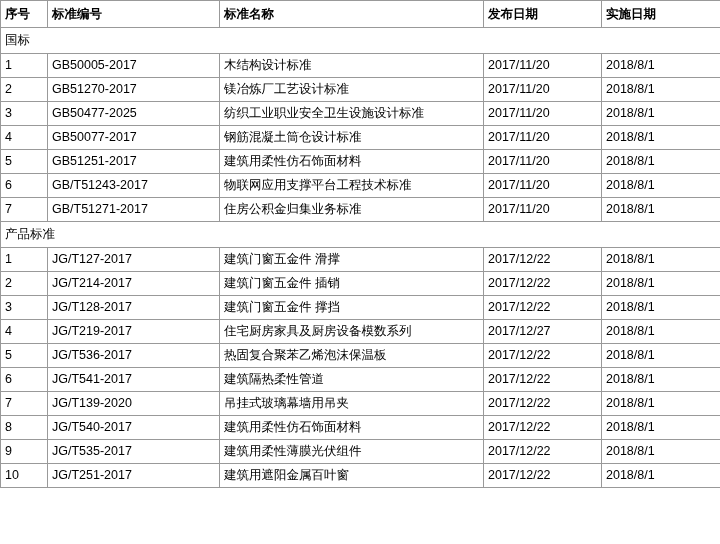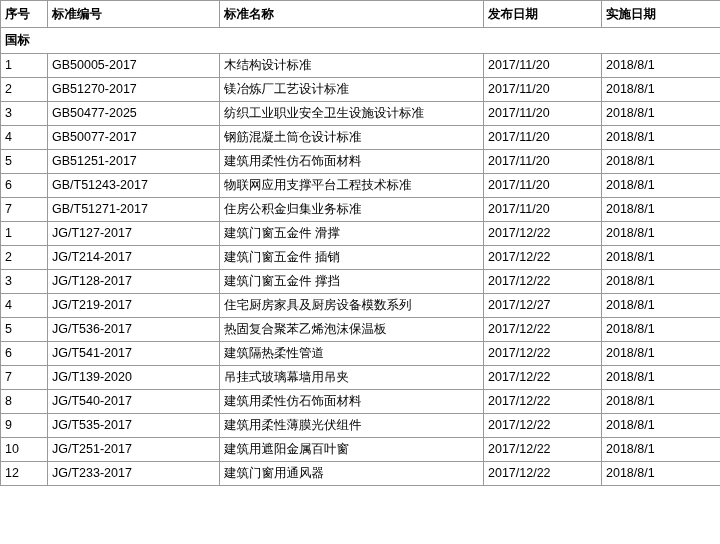--- a/index.html
+++ b/index.html
@@ -37,21 +37,21 @@
     line-height: 23px;
     white-space: nowrap;
     overflow: hidden;
   }
   table.std-table thead th {
     font-weight: bold;
     height: 26px;
     line-height: 26px;
   }
   tr.group-row td {
-    font-weight: bold;
+    font-weight: normal;
     height: 25px;
     line-height: 25px;
     margin-left: 16px;
   }
 </style>
 </head>
 <body>
 
 <table class="std-table">
   <colgroup>
@@ -118,20 +118,23 @@
       <td>2018/8/1</td>
     </tr>
     <tr>
       <td>7</td>
       <td>GB/T51271-2017</td>
       <td>住房公积金归集业务标准</td>
       <td>2017/11/20</td>
       <td>2018/8/1</td>
     </tr>
 
+    <tr class="group-row">
+      <td colspan="5">产品标准</td>
+    </tr>
     <tr>
       <td>1</td>
       <td>JG/T127-2017</td>
       <td>建筑门窗五金件 滑撑</td>
       <td>2017/12/22</td>
       <td>2018/8/1</td>
     </tr>
     <tr>
       <td>2</td>
       <td>JG/T214-2017</td>
@@ -188,21 +191,14 @@
       <td>2017/12/22</td>
       <td>2018/8/1</td>
     </tr>
     <tr>
       <td>10</td>
       <td>JG/T251-2017</td>
       <td>建筑用遮阳金属百叶窗</td>
       <td>2017/12/22</td>
       <td>2018/8/1</td>
     </tr>
-    <tr>
-      <td>12</td>
-      <td>JG/T233-2017</td>
-      <td>建筑门窗用通风器</td>
-      <td>2017/12/22</td>
-      <td>2018/8/1</td>
-    </tr>
   </tbody>
 </table>
 
 </body></html>

